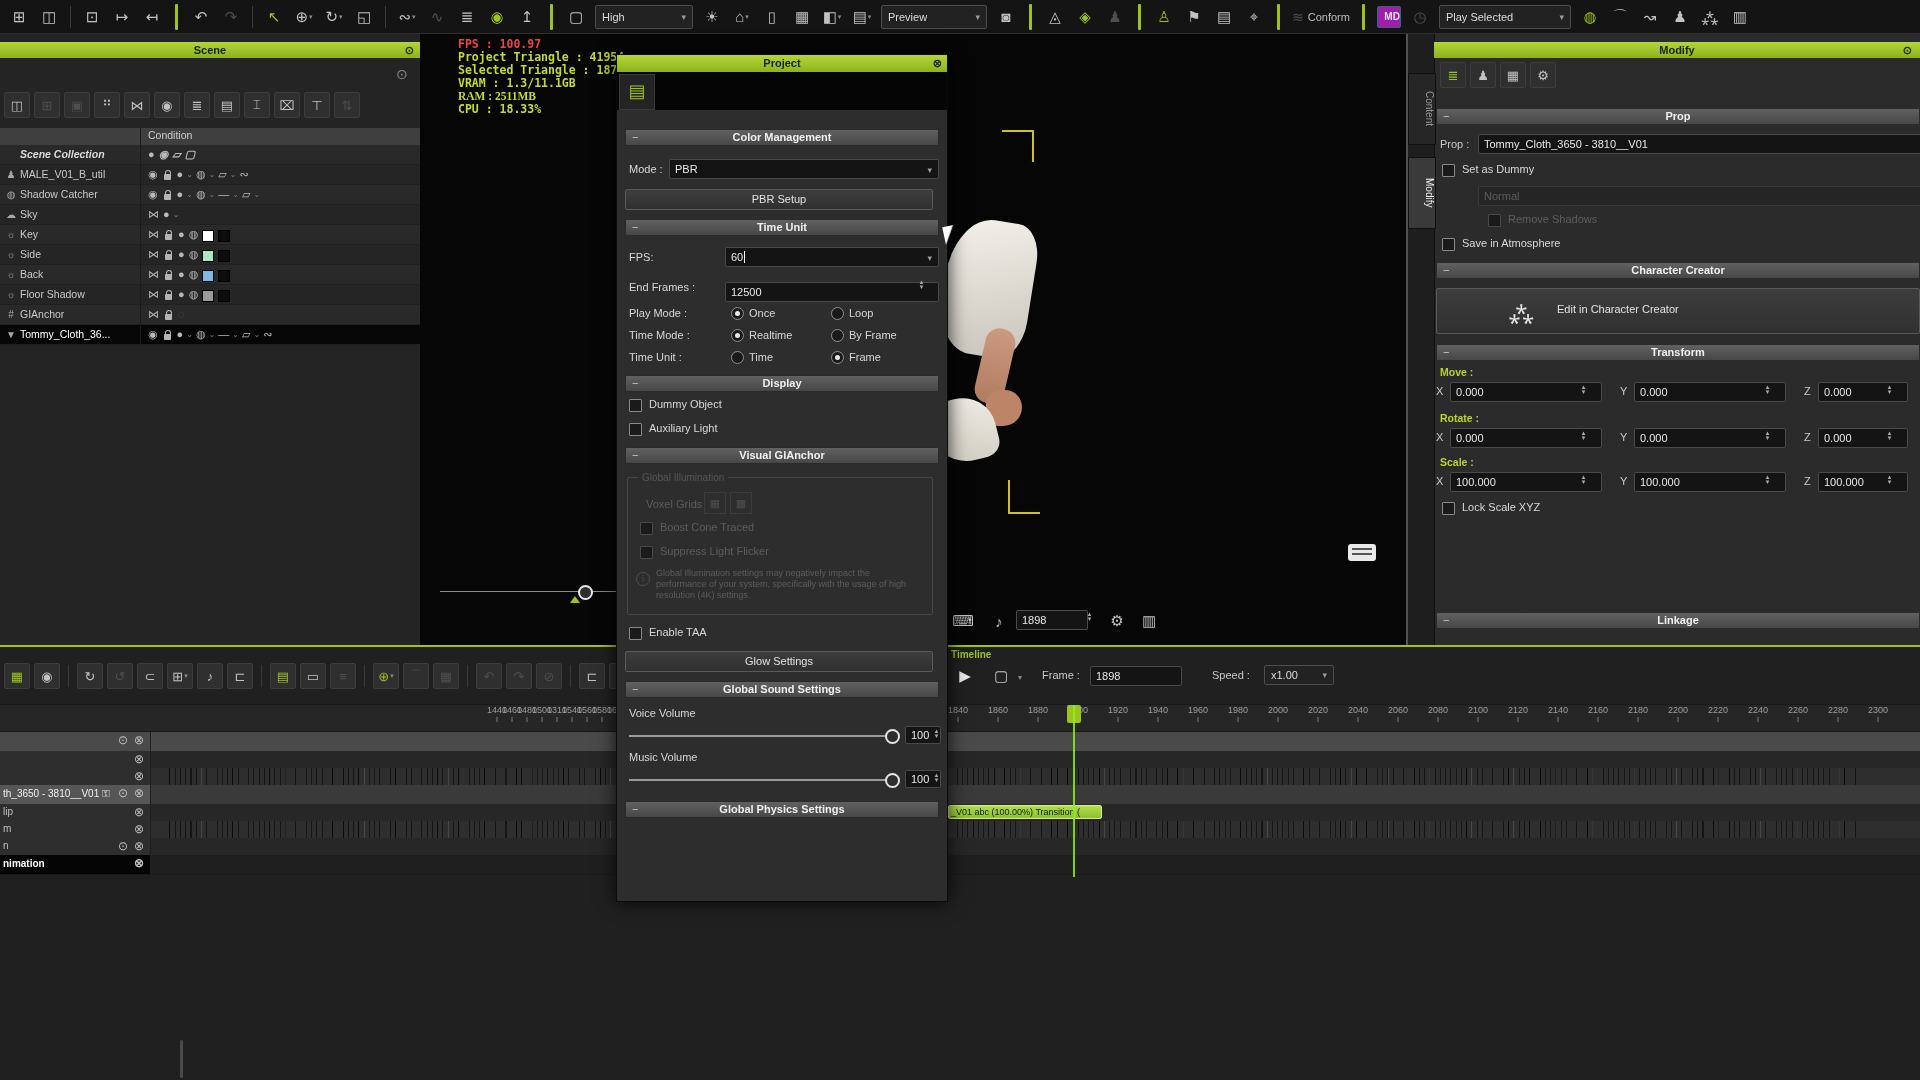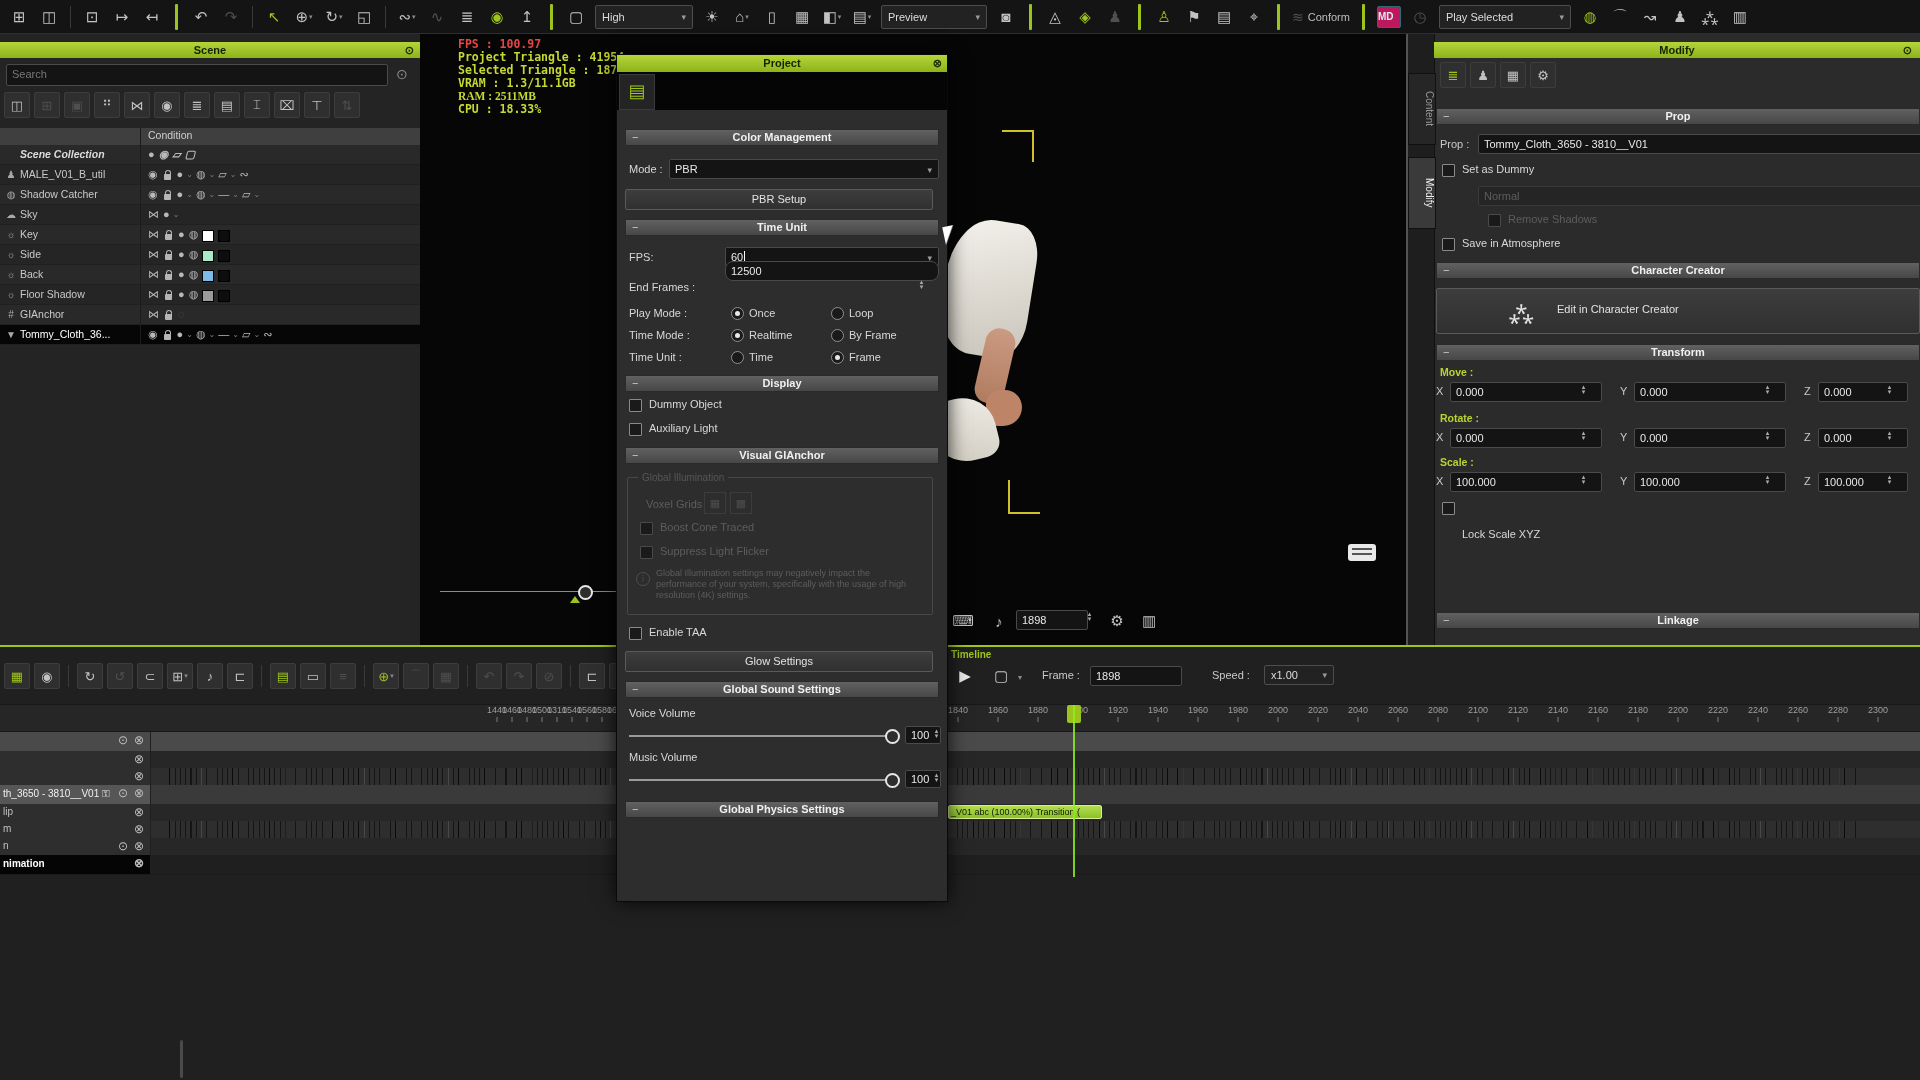--- a/index.html
+++ b/index.html
@@ -120,41 +120,38 @@
       <span class="icbtn green">♙</span>
       <span class="icbtn">⚑</span>
       <span class="icbtn">▤</span>
       <span class="icbtn">⌖</span>
       <span class="gvsep"></span>
       <span style="display: inline-flex; align-items: center; margin: 0px 4px; color: rgb(189, 189, 189); flex: 0 0 auto;">
         <span style="color: rgb(79, 79, 79); font-size: 14px; margin-right: 4px;">≋</span>
         <span>Conform</span>
       </span>
       <span class="gvsep"></span>
-      <span style="display: inline-block; width: 22px; height: 20px; line-height: 20px; text-align: left; background: #be185d; border: 1px solid rgb(42, 106, 122); color: rgb(216, 236, 242); font-weight: bold; font-size: 10px; border-radius: 2px; margin: 0px 4px; flex: 0 0 auto;">MD</span>
+      <span style="display: inline-block; width: 22px; height: 20px; line-height: 20px; text-align: right; background: #a21caf; border: 1px solid rgb(42, 106, 122); color: rgb(216, 236, 242); font-weight: bold; font-size: 10px; border-radius: 2px; margin: 0px 4px; flex: 0 0 auto;">MD</span>
       <span class="icbtn dim">◷</span>
       <span class="dd" style="width: 118px;">
         <span>Play Selected</span>
         <span class="car">▾</span>
       </span>
       <span class="icbtn green">◍</span>
       <span class="icbtn">⌒</span>
       <span class="icbtn">↝</span>
       <span class="icbtn">♟</span>
       <span class="icbtn">⁂</span>
       <span class="icbtn">▥</span>
     </div>
 
   <div class="abs" style="left:0;top:34px;width:420px;height:611px;background:#242424;">
     <div class="abs greenbar" style="left:0;top:8px;width:420px;height:16px;">
       <span>Scene</span>
       <span class="abs" style="right:6px;top:0;color:#1e3000;font-size:11px;">⊙</span>
-    </div>
-    <div class="abs inp" style="left:6px;top:30px;width:370px;height:20px;color:#777;">
-      <span>Search</span>
     </div>
     <span class="abs" style="left:396px;top:32px;color:#8a8a8a;font-size:14px;">⊙</span>
     <div class="abs" id="sceneTools" style="left:2px;top:58px;display:flex;">
         <span class="icbtn" style="width: 24px; height: 24px; background: rgb(47, 47, 47); border: 1px solid rgb(61, 61, 61); font-size: 13px;">◫</span>
         <span class="icbtn dim" style="width: 24px; height: 24px; background: rgb(47, 47, 47); border: 1px solid rgb(61, 61, 61); font-size: 13px;">⊞</span>
         <span class="icbtn dim" style="width: 24px; height: 24px; background: rgb(47, 47, 47); border: 1px solid rgb(61, 61, 61); font-size: 13px;">▣</span>
         <span class="icbtn" style="width: 24px; height: 24px; background: rgb(47, 47, 47); border: 1px solid rgb(61, 61, 61); font-size: 13px;">⠛</span>
         <span class="icbtn" style="width: 24px; height: 24px; background: rgb(47, 47, 47); border: 1px solid rgb(61, 61, 61); font-size: 13px;">⋈</span>
         <span class="icbtn" style="width: 24px; height: 24px; background: rgb(47, 47, 47); border: 1px solid rgb(61, 61, 61); font-size: 13px;">◉</span>
         <span class="icbtn" style="width: 24px; height: 24px; background: rgb(47, 47, 47); border: 1px solid rgb(61, 61, 61); font-size: 13px;">≣</span>
@@ -456,21 +453,21 @@
         </div>
         <span style="position: absolute; left: 368px; top: 3px; color: rgb(201, 201, 201);">Z</span>
         <div class="inp" style="left: 382px; top: 0px; width: 78px; height: 18px;">100.000</div>
         <div class="spin" style="left: 448px; top: 2px;">
           <span>▴</span>
           <span>▾</span>
         </div>
       </div>
 
     <span class="cb" style="left:34px;top:468px;"></span>
-    <span class="lbl" style="left:54px;top:494px;">Lock Scale XYZ</span>
+    <span class="lbl" style="left:54px;top:467px;">Lock Scale XYZ</span>
 
 
     <div class="hdr" style="left:28px;top:578px;width:482px;height:15px;">
       <span class="minus">−</span><span>Linkage</span></div>
   </div>
 
   <div class="abs" style="left:0;top:645px;width:1920px;height:435px;background:#202020;">
     <div class="abs" style="left:0;top:0;width:1920px;height:2px;background:#9dc41c;"></div>
     <span class="lbl" style="left:951px;top:4px;color:#9dc41c;font-size:10px;font-weight:bold;">Timeline</span>
 
@@ -1336,21 +1333,21 @@
 
     <div class="hdr" style="top:164px;height:15px;">
       <span class="minus">−</span><span>Time Unit</span></div>
 
     <span class="lbl" style="left:12px;top:196px;">FPS:</span>
     <div class="inp" style="left:108px;top:192px;width:202px;height:18px;">
       <span>60</span><span style="border-left:1px solid #fff;margin-left:1px;">​</span>
       <span class="abs" style="right:6px;top:1px;color:#9a9a9a;font-size:9px;">▾</span></div>
 
     <span class="lbl" style="left:12px;top:226px;">End Frames :</span>
-    <div class="inp" style="left:108px;top:206px;width:202px;height:18px;border-radius:8px;">
+    <div class="inp" style="left:108px;top:227px;width:202px;height:18px;">
       <span>12500</span></div>
     <div class="spin" style="left:299px;top:224px;">
         <span>▴</span>
         <span>▾</span>
       </div>
 
     <span class="lbl" style="left:12px;top:252px;">Play Mode :</span>
     <span class="radio on" style="left:114px;top:252px;"></span>
     <span class="lbl" style="left:132px;top:252px;">Once</span>
     <span class="radio" style="left:214px;top:252px;"></span>

